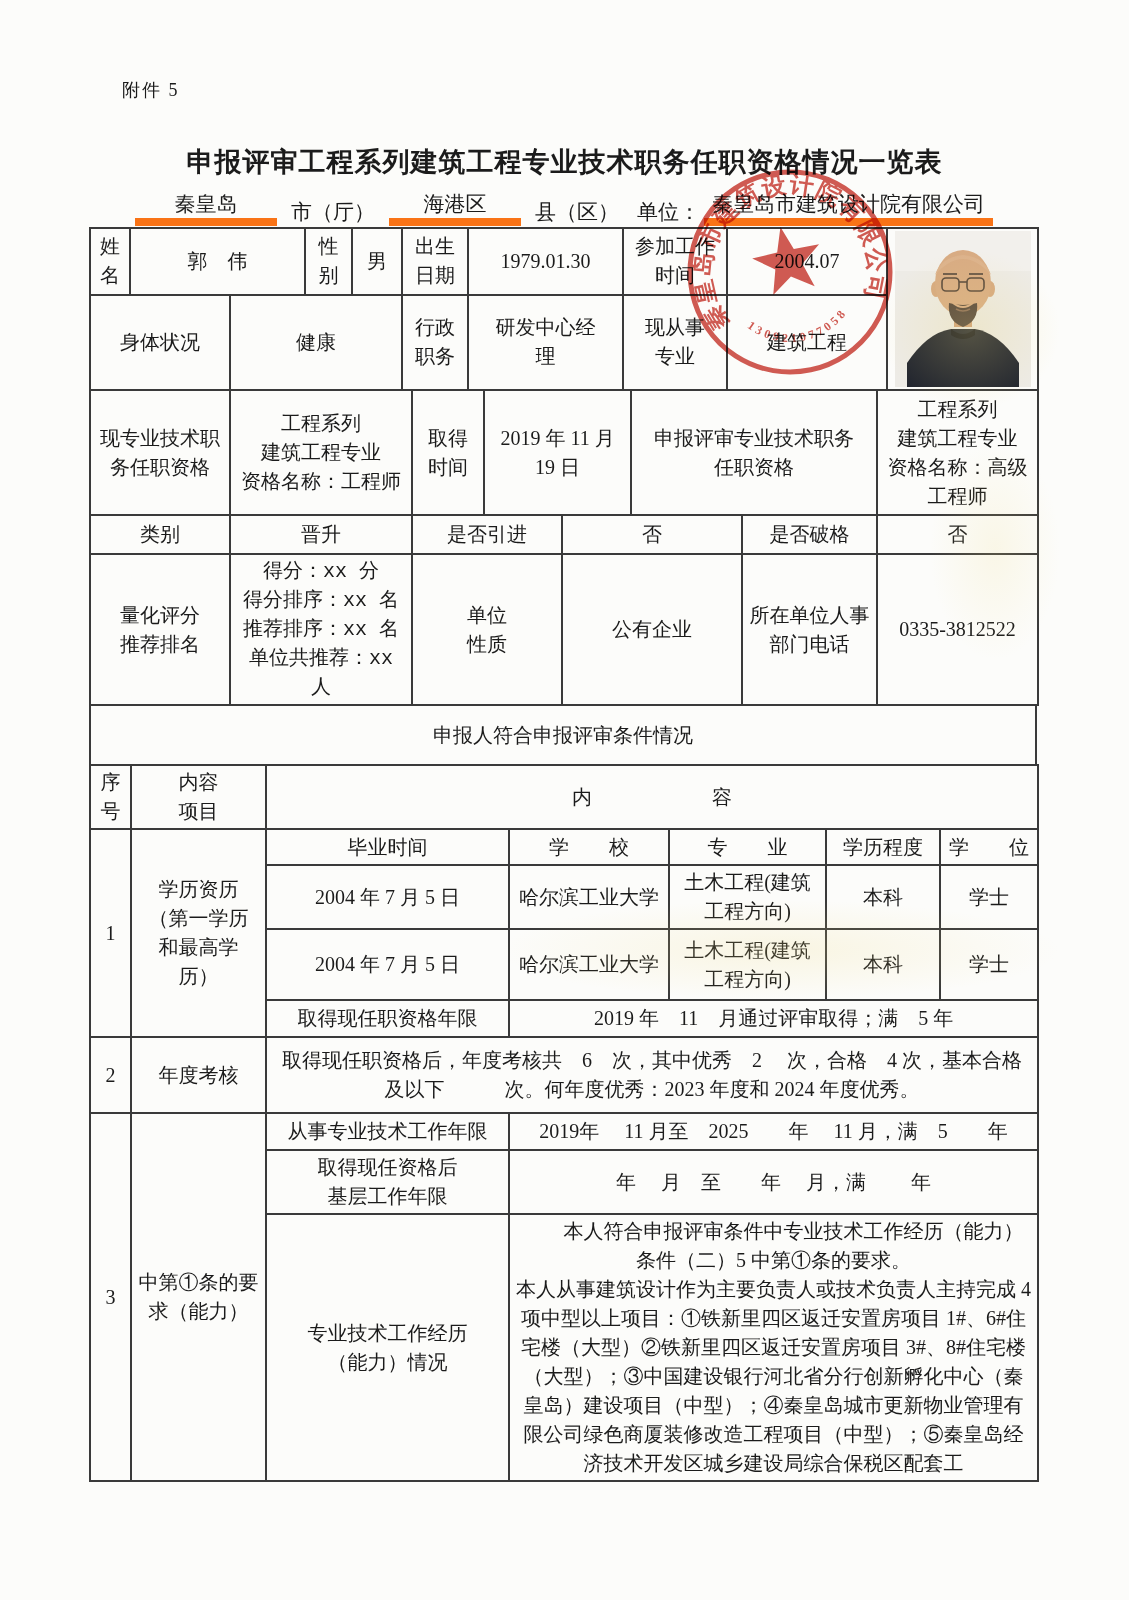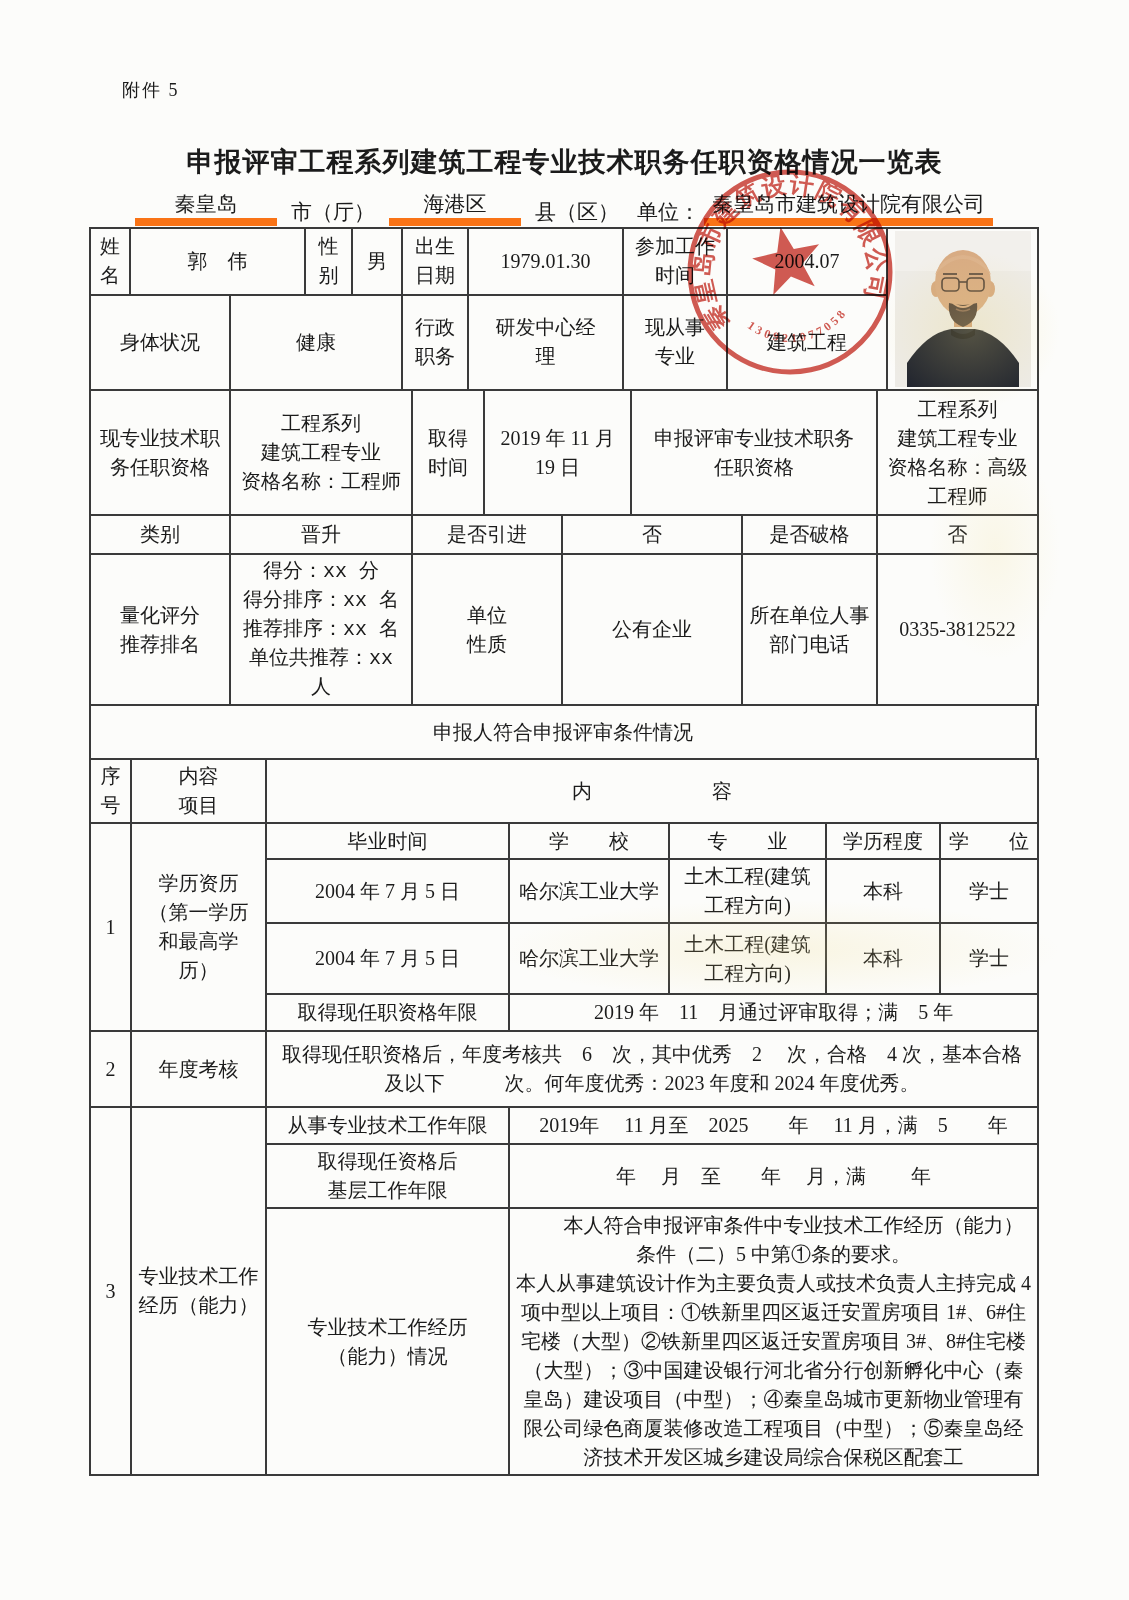--- a/index.html
+++ b/index.html
@@ -179,21 +179,21 @@
         <td colspan="2">公有企业</td>
         <td class="pre">所在单位人事
 部门电话</td>
         <td>0335-3812522</td>
       </tr>
     </tbody>
       </table>
 
     <table class="tbl">
       <tbody>
-          <tr style="height:54px">
+          <tr style="height:60px">
         <td>申报人符合申报评审条件情况</td>
       </tr>
     </tbody>
       </table>
 
     <table class="tbl">
       <colgroup>
         <col style="width:41px">
           <col style="width:135px">
           <col style="width:243px">
@@ -240,21 +240,21 @@
         <td class="lt pad-l">取得现任职资格年限</td>
         <td colspan="4" class="lt pad-xl">2019 年　11　月通过评审取得；满　5 年</td>
       </tr>
       <tr style="height:76px">
         <td>2</td>
         <td>年度考核</td>
         <td colspan="5" class="lt annual-cell">取得现任职资格后，年度考核共　6　次，其中优秀　2　 次，合格　4 次，基本合格及以下　　　次。何年度优秀：2023 年度和 2024 年度优秀。</td>
       </tr>
       <tr style="height:37px">
         <td rowspan="3">3</td>
-        <td rowspan="3">专业技术工作经历（能力）</td>
+        <td rowspan="3">中第①条的要求（能力）</td>
         <td class="lt pad-l">从事专业技术工作年限</td>
         <td colspan="4" class="lt pad-xl">2019年　 11 月至　2025　　年　 11 月，满　5　　年</td>
       </tr>
       <tr style="height:62px">
         <td class="pre lt pad-l">取得现任资格后
 基层工作年限</td>
         <td colspan="4">年　 月　至　　年　 月，满　　 年</td>
       </tr>
       <tr style="height:263px">
         <td class="pre">专业技术工作经历

